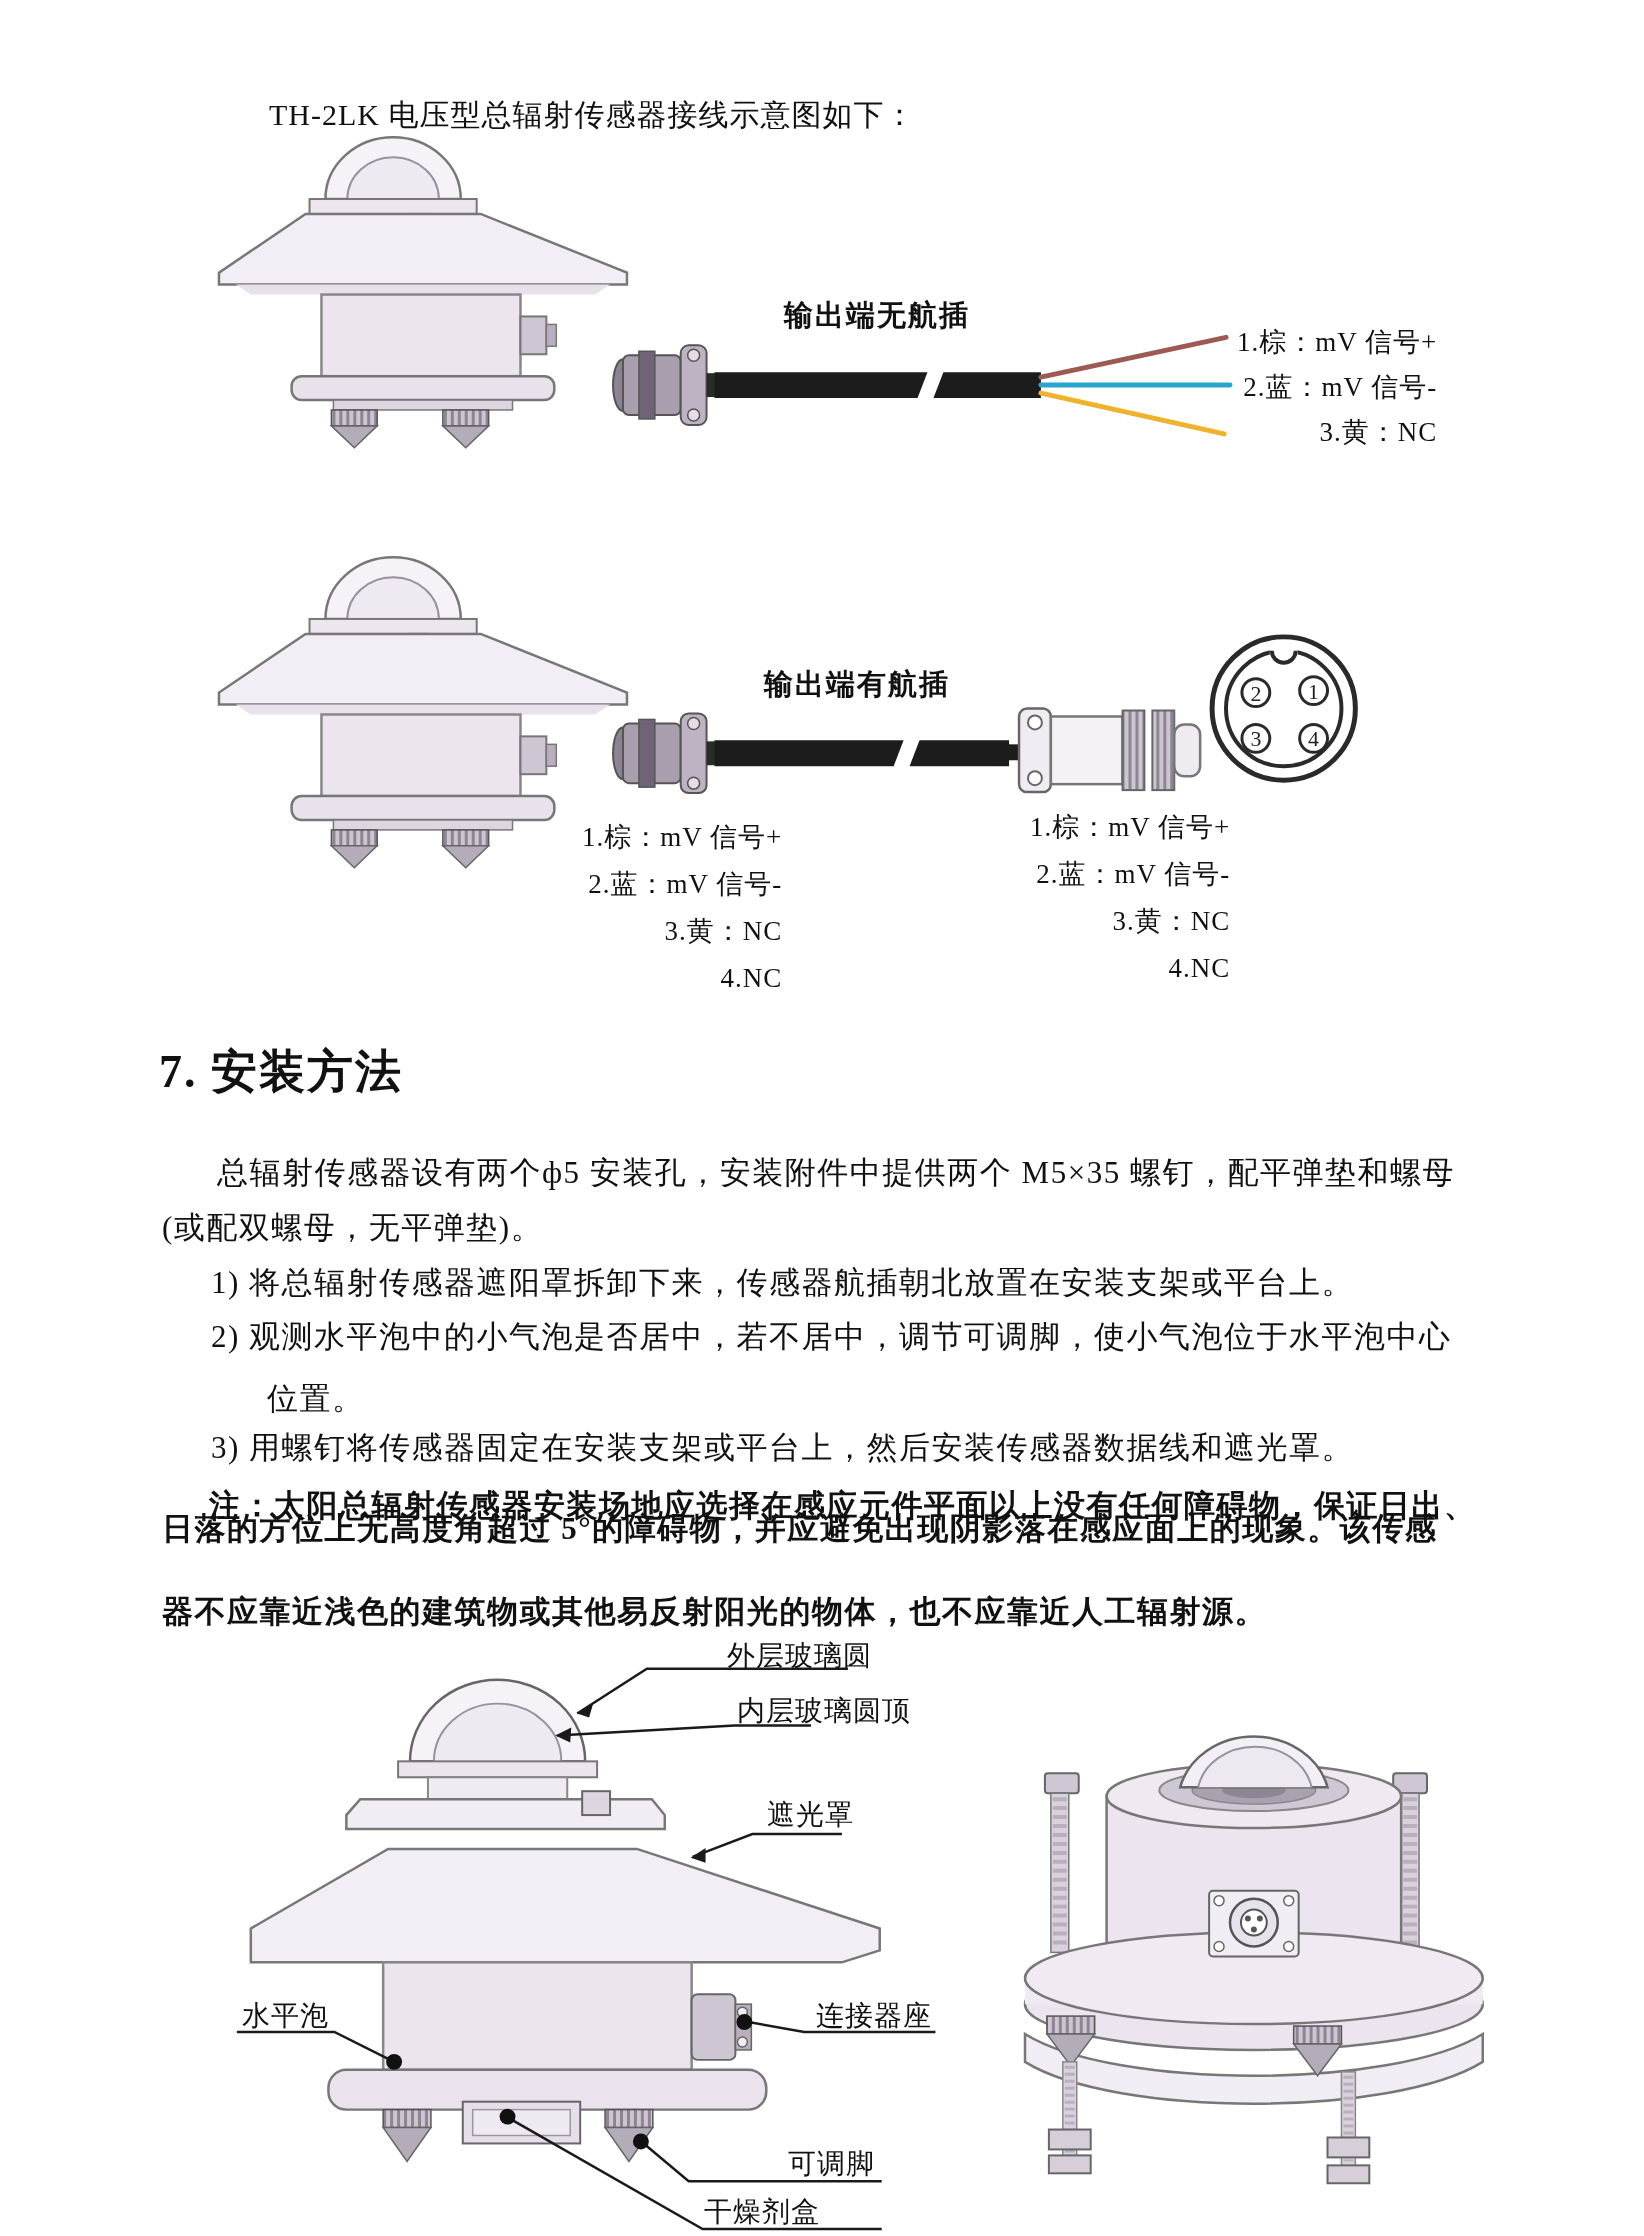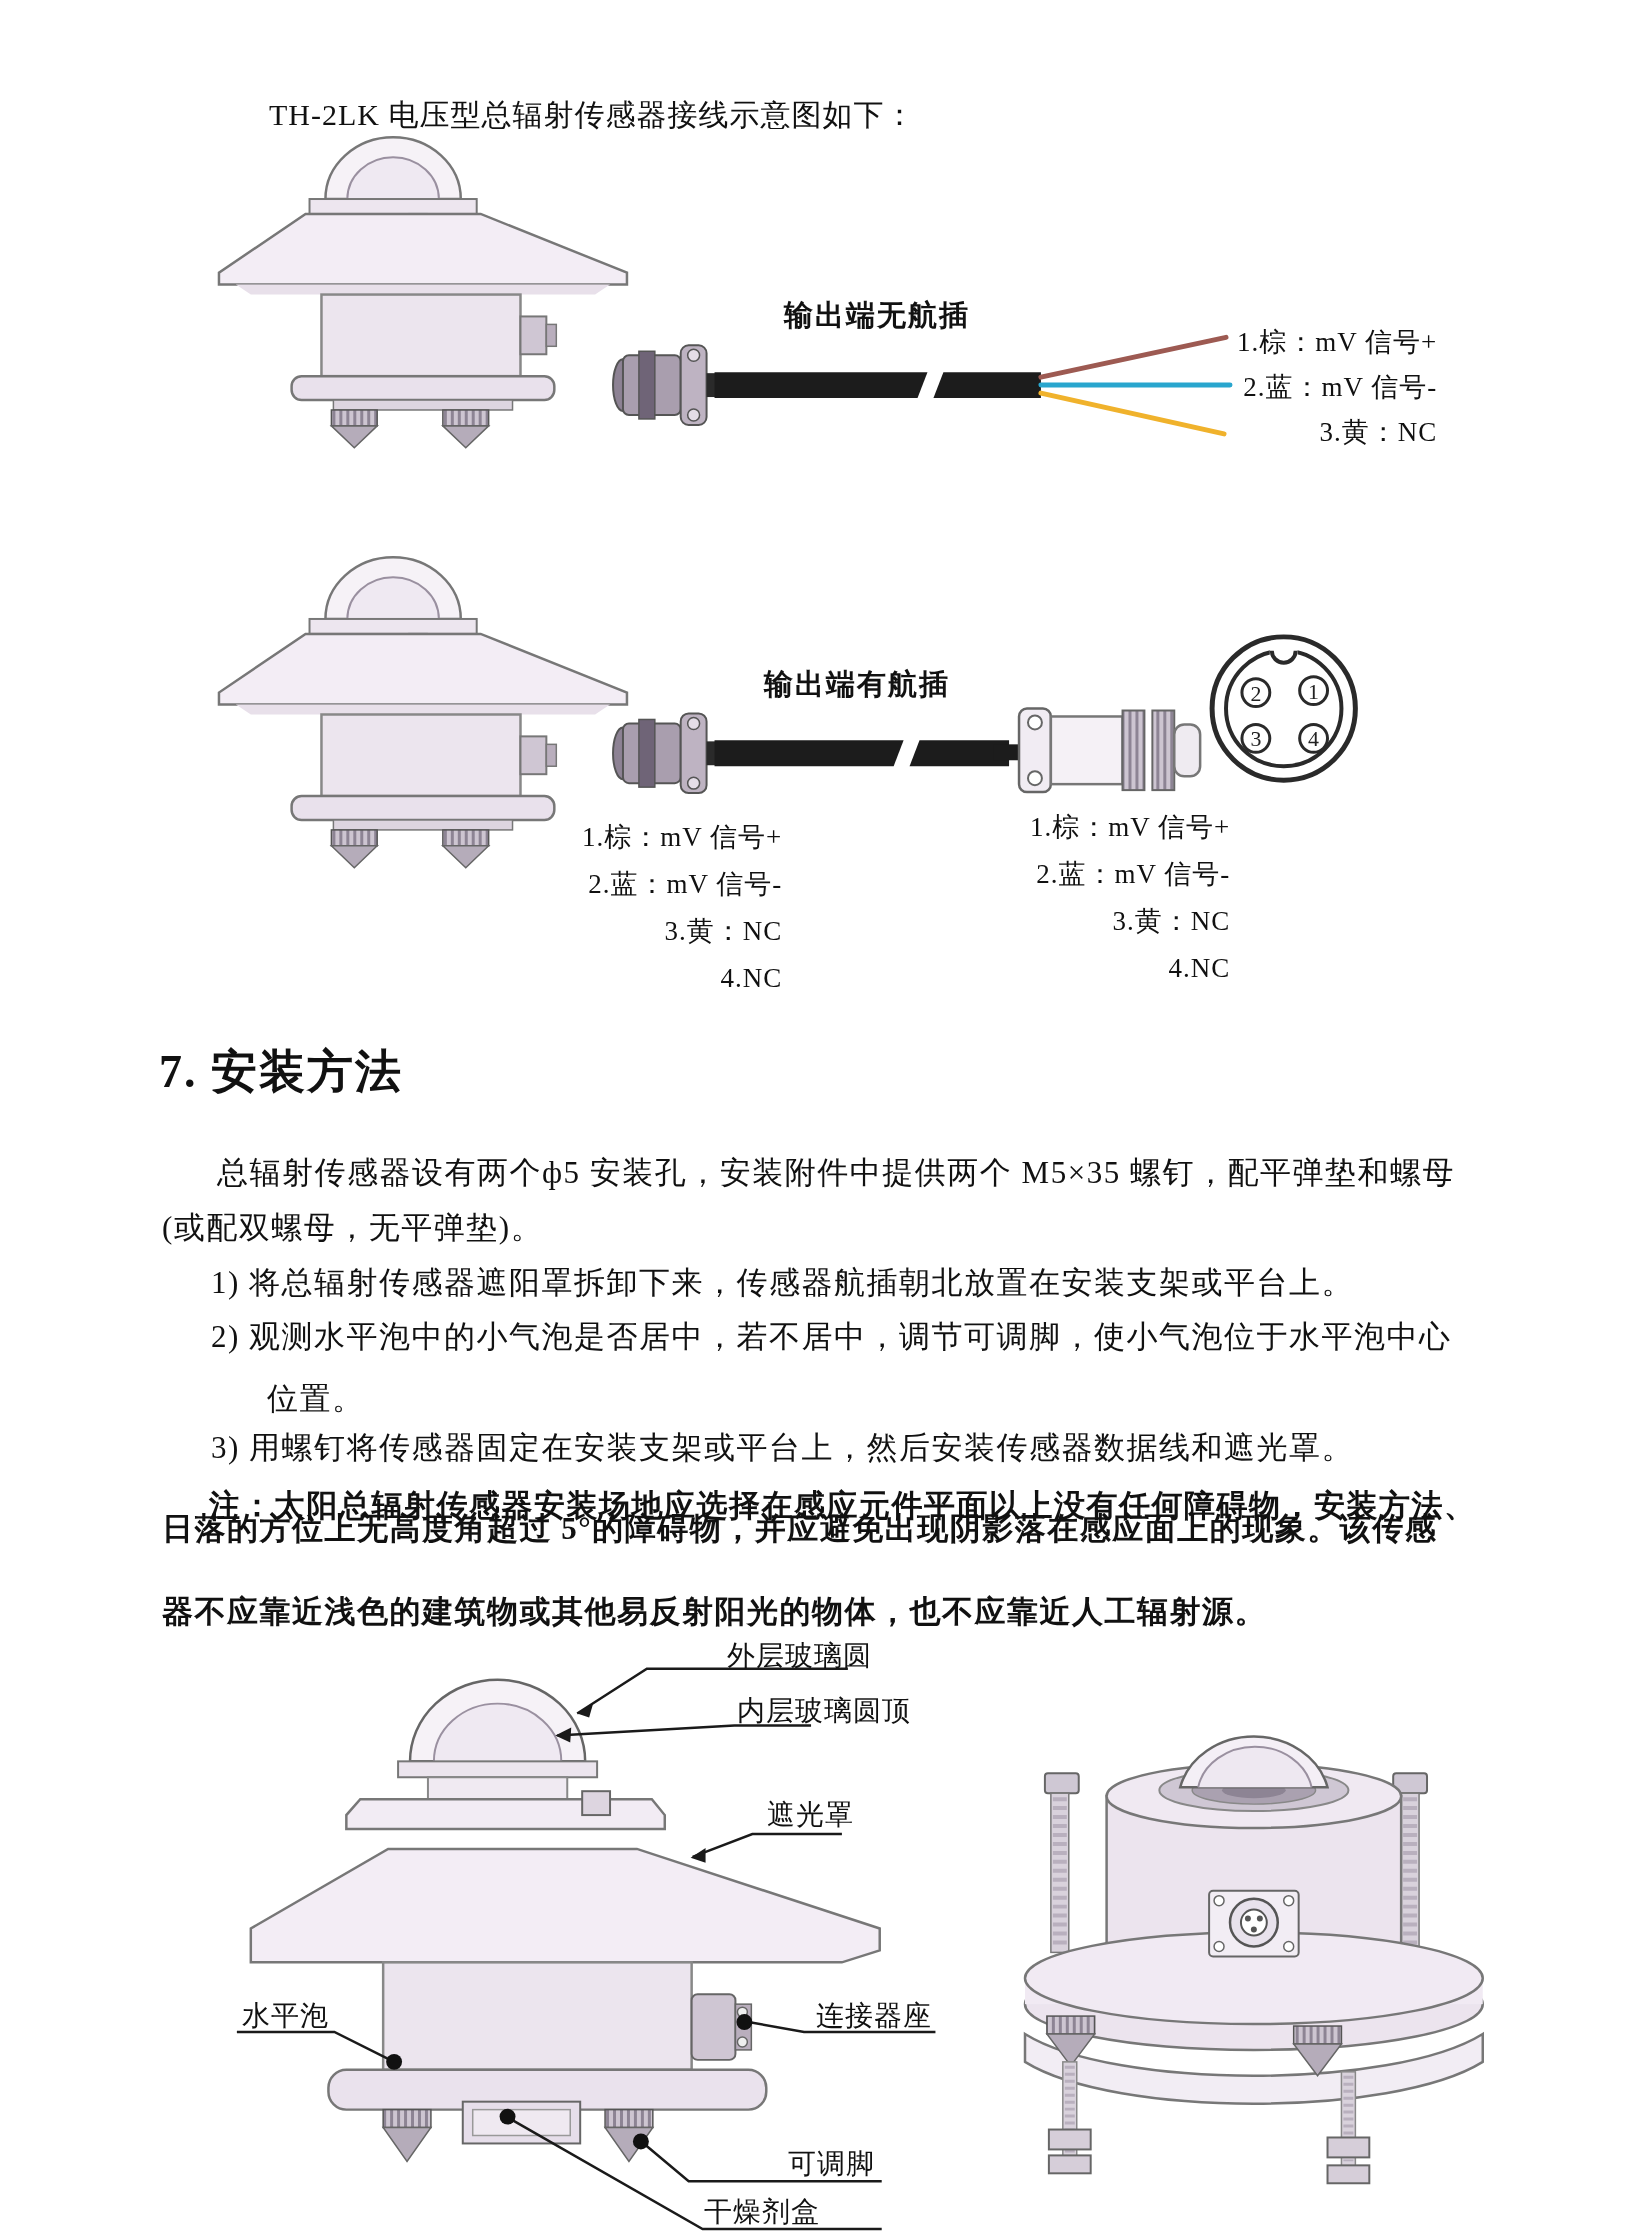--- a/index.html
+++ b/index.html
@@ -209,21 +209,21 @@
   </div>
 
   <div class="t heading" style="left:151px;top:1041px">7. 安装方法</div>
 
   <div class="t body-text" style="left:217px;top:1152px">总辐射传感器设有两个ф5 安装孔，安装附件中提供两个 M5×35 螺钉，配平弹垫和螺母</div>
   <div class="t body-text" style="left:162px;top:1207px">(或配双螺母，无平弹垫)。</div>
   <div class="t body-text" style="left:211px;top:1262px">1) 将总辐射传感器遮阳罩拆卸下来，传感器航插朝北放置在安装支架或平台上。</div>
   <div class="t body-text" style="left:211px;top:1316px">2) 观测水平泡中的小气泡是否居中，若不居中，调节可调脚，使小气泡位于水平泡中心</div>
   <div class="t body-text" style="left:267px;top:1378px">位置。</div>
   <div class="t body-text" style="left:211px;top:1427px">3) 用螺钉将传感器固定在安装支架或平台上，然后安装传感器数据线和遮光罩。</div>
-  <div class="t body-text bold" style="left:209px;top:1485px">注：太阳总辐射传感器安装场地应选择在感应元件平面以上没有任何障碍物，安装方法、</div>
+  <div class="t body-text bold" style="left:209px;top:1485px">注：太阳总辐射传感器安装场地应选择在感应元件平面以上没有任何障碍物，保证日出、</div>
   <div class="t body-text bold" style="left:162px;top:1508px">日落的方位上无高度角超过 5°的障碍物，并应避免出现阴影落在感应面上的现象。该传感</div>
   <div class="t body-text bold" style="left:162px;top:1591px">器不应靠近浅色的建筑物或其他易反射阳光的物体，也不应靠近人工辐射源。</div>
 
   <div class="t figlabel" style="left:727px;top:1637px">外层玻璃圆</div>
   <div class="t figlabel" style="left:737px;top:1692px">内层玻璃圆顶</div>
   <div class="t figlabel" style="left:767px;top:1796px">遮光罩</div>
   <div class="t figlabel" style="left:242px;top:1997px">水平泡</div>
   <div class="t figlabel" style="left:816px;top:1997px">连接器座</div>
   <div class="t figlabel" style="left:788px;top:2145px">可调脚</div>
   <div class="t figlabel" style="left:704px;top:2193px">干燥剂盒</div>

